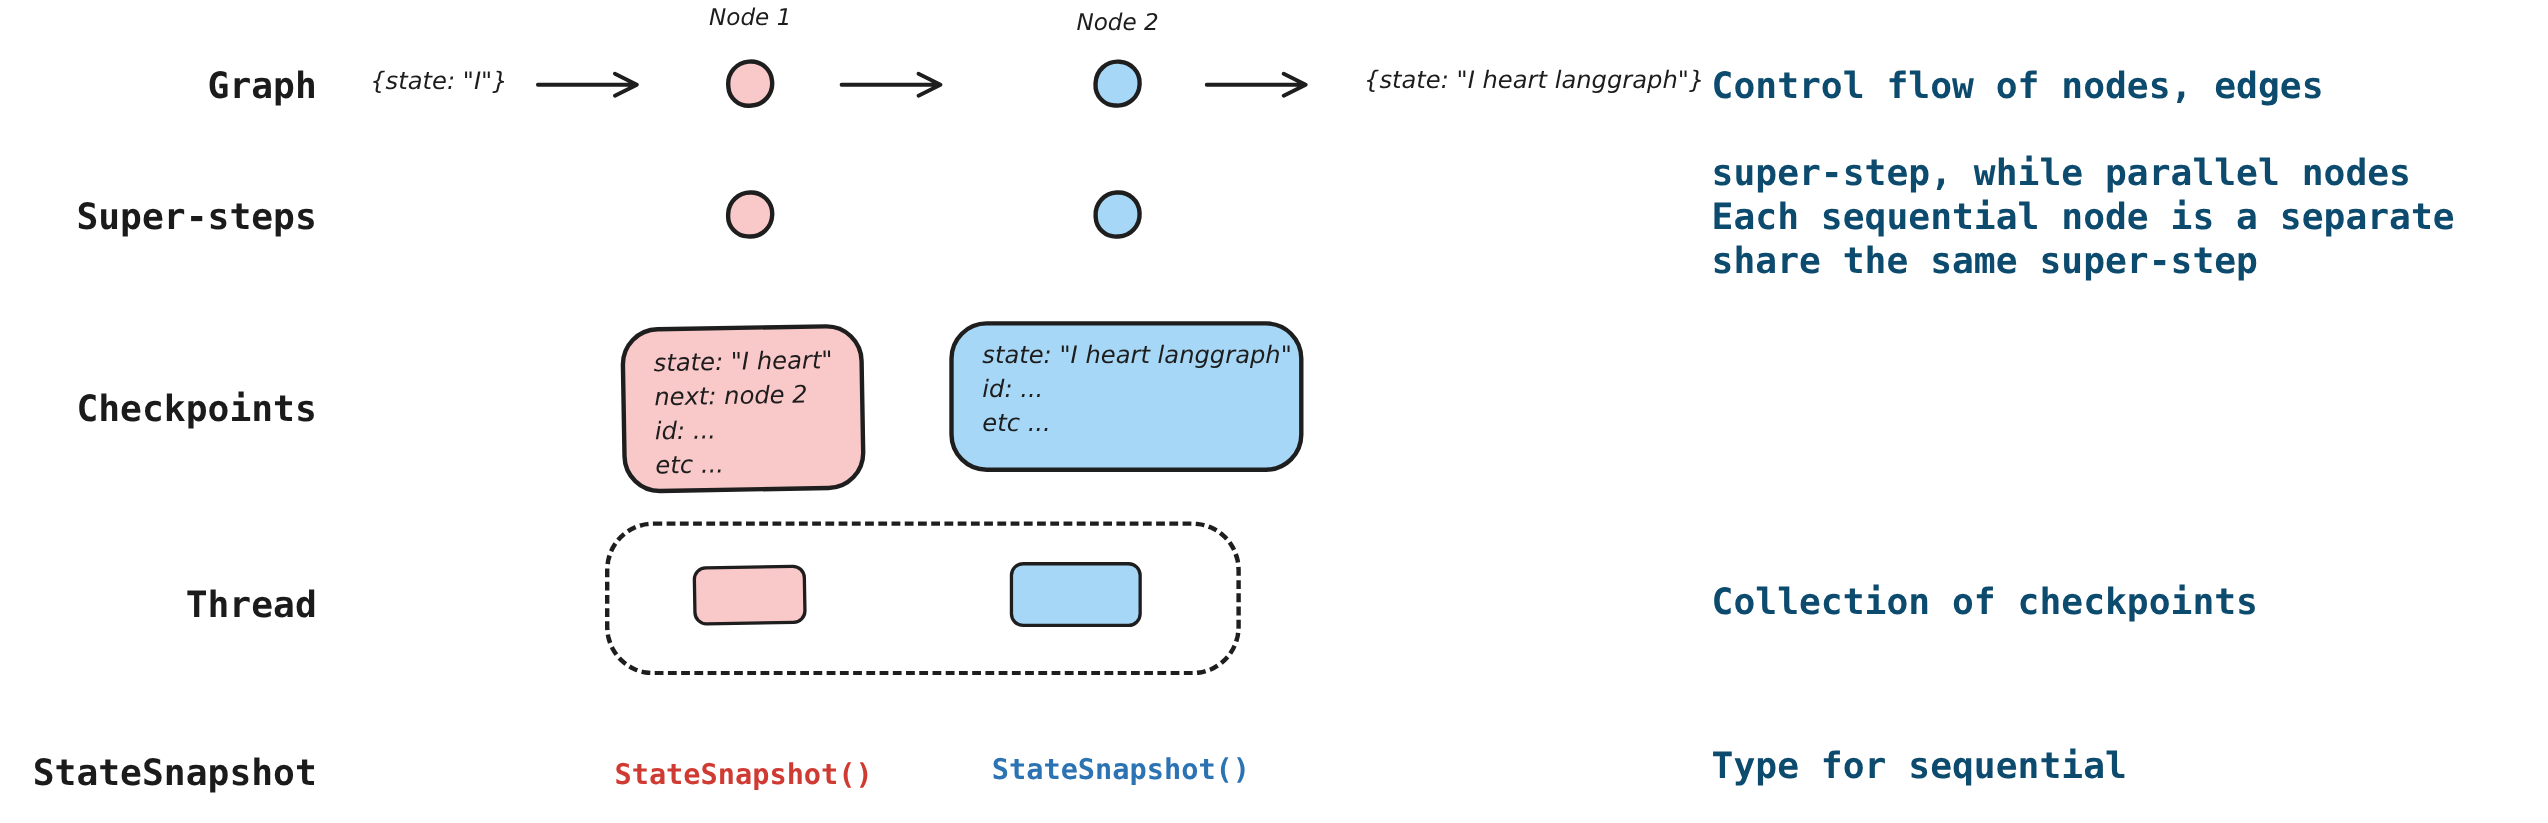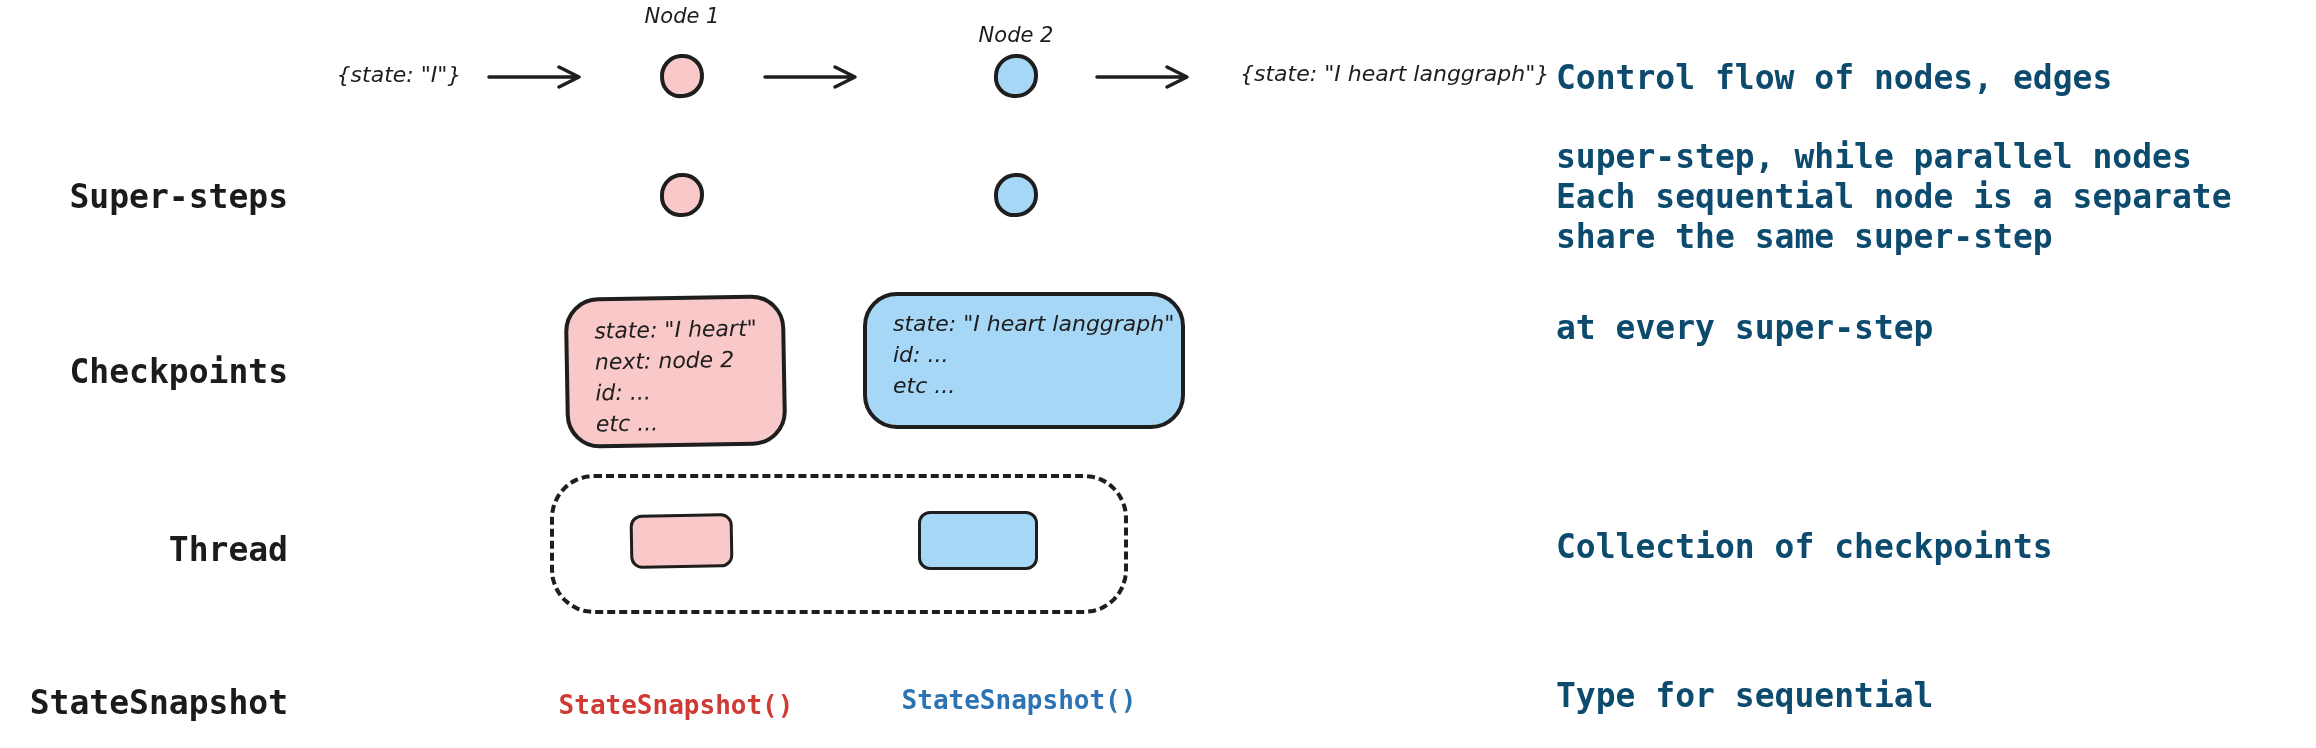--- a/index.html
+++ b/index.html
@@ -83,39 +83,40 @@
     white-space: nowrap;
     transform: translateX(-50%);
   }
   .arrow { position: absolute; }
 </style>
 </head>
 <body>
 
 <div class="canvas">
 
+  <div class="row-label" style="top:59px">Graph</div>
   <div class="row-label" style="top:178px">Super-steps</div>
   <div class="row-label" style="top:353px">Checkpoints</div>
   <div class="row-label" style="top:531px">Thread</div>
   <div class="row-label" style="top:684px">StateSnapshot</div>
 
   <div class="hand center" style="left:399px; top:62px; font-size:22px">{state: "I"}</div>
 
   <svg class="arrow" style="left:487px; top:62px" width="108" height="30" viewBox="0 0 108 30">
     <path d="M2 15 L88 15 M72 5 L92 15 L72 25" fill="none" stroke="#1e1e1e" stroke-width="3.5" stroke-linecap="round" stroke-linejoin="round"></path>
   </svg>
 
   <div class="hand center" style="left:682px; top:4px; font-size:21px">Node 1</div>
   <div class="node-circle" style="left: 660px; top: 54px; transform: rotate(-4deg); background-color: rgb(249, 200, 200);"></div>
 
   <svg class="arrow" style="left:763px; top:62px" width="108" height="30" viewBox="0 0 108 30">
     <path d="M2 15 L88 15 M72 5 L92 15 L72 25" fill="none" stroke="#1e1e1e" stroke-width="3.5" stroke-linecap="round" stroke-linejoin="round"></path>
   </svg>
 
-  <div class="hand center" style="left:1016px; top:23px; font-size:21px">Node 2</div>
+  <div class="hand center" style="left:1016px; top:8px; font-size:21px">Node 2</div>
   <div class="node-circle" style="left: 994px; top: 54px; transform: rotate(3deg); background-color: rgb(167, 215, 246);"></div>
 
   <svg class="arrow" style="left:1095px; top:62px" width="108" height="30" viewBox="0 0 108 30">
     <path d="M2 15 L88 15 M72 5 L92 15 L72 25" fill="none" stroke="#1e1e1e" stroke-width="3.5" stroke-linecap="round" stroke-linejoin="round"></path>
   </svg>
 
   <div class="hand" style="left:1240px; top:61px; font-size:22px">{state: "I heart langgraph"}</div>
 
   <div class="desc" style="top:58px">Control flow of nodes, edges</div>
 
@@ -135,21 +136,20 @@
     <div class="chk-line">etc ...</div>
   </div>
 
   <div class="chk-box" style="left: 863px; top: 292px; width: 322px; height: 137px; padding-top: 12px; background-color: rgb(167, 215, 246);">
     <div class="chk-line">state: "I heart langgraph"</div>
     <div class="chk-line">id: ...</div>
     <div class="chk-line">etc ...</div>
   </div>
 
   <div class="desc" style="top:308px">
-    <div>at every super-step</div>
   </div>
 
   <div class="thread-box" style="left:550px; top:474px; width:578px; height:140px"></div>
   <div class="mini-box" style="left: 630px; top: 514px; width: 103px; height: 54px; transform: rotate(-1deg); background-color: rgb(249, 200, 200);"></div>
   <div class="mini-box" style="left: 918px; top: 511px; width: 120px; height: 59px; background-color: rgb(167, 215, 246);"></div>
 
   <div class="desc" style="top:527px">Collection of checkpoints</div>
 
   <div class="snapshot" style="left: 676px; top: 689px; color: rgb(207, 58, 50);">StateSnapshot()</div>
   <div class="snapshot" style="left: 1019px; top: 684px; color: rgb(43, 115, 178);">StateSnapshot()</div>

